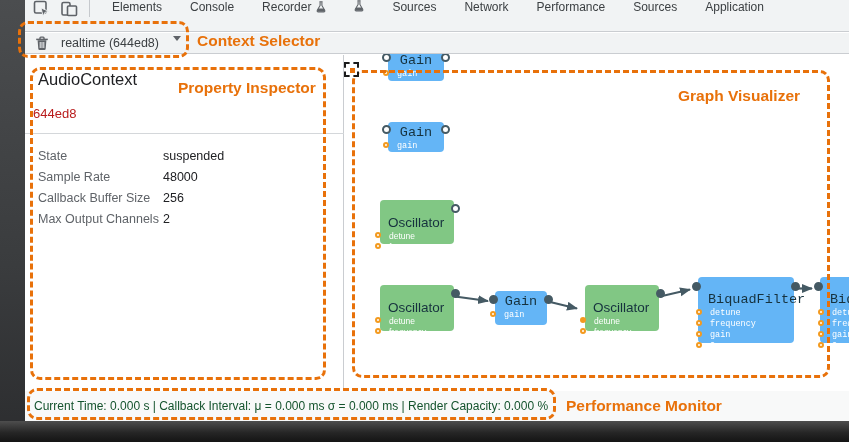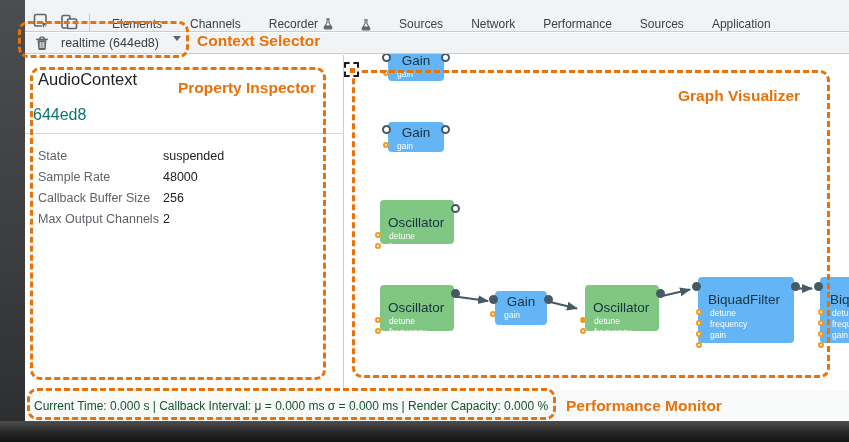--- a/index.html
+++ b/index.html
@@ -7,49 +7,49 @@
   .stage { position:relative; width:849px; height:442px; background:#fff; overflow:hidden; }
 
   
   .left-strip { position:absolute; left:0; top:0; width:25px; height:442px;
     background:linear-gradient(180deg,#4b4d4f 0%,#3a3c3e 60%,#2c2d2f 100%); }
   .bottom-strip { position:absolute; left:0; top:421px; width:849px; height:21px;
     background:linear-gradient(180deg,#4e4e4e 0%,#262626 55%,#141414 100%); }
 
   
   .tab-row { position:absolute; left:25px; top:0; width:824px; height:32px;
-    background:#f1f3f4; border-bottom:1px solid #cacdd1; display:flex; align-items:flex-end;
+    background:#f1f3f4; border-bottom:1px solid #cacdd1; display:flex; align-items:flex-start;
     padding-left:8px; white-space:nowrap; overflow:hidden; }
   .tool-icon { width:18px; height:18px; margin-right:9px; display:inline-flex; align-items:center; justify-content:center; }
   .vsep { width:1px; height:17px; background:#c6c9cd; margin:0 8px 0 2px; flex:0 0 auto; }
   .tab { padding:0 14px; font-size:12px; color:#3c4043; display:inline-flex; align-items:center; gap:5px; flex:0 0 auto; }
   .flask { display:inline-flex; }
 
   
   .wa-toolbar { position:absolute; left:25px; top:33px; width:824px; height:21px;
     background:#f1f3f4; border-bottom:1px solid #cacdd1; display:flex; align-items:center; padding-left:10px; }
   .trash-btn { display:inline-flex; margin-right:12px; }
   .ctx-select { font-size:12.5px; color:#3c4043; display:inline-flex; gap:14px; }
   .caret { width:0; height:0; border-left:4px solid transparent; border-right:4px solid transparent; border-top:5px solid #5f6368; }
 
   
   .left-pane { position:absolute; left:25px; top:55px; width:319px; height:336px;
     background:#fff; border-right:1px solid #cacdd1; }
   .pi-title { position:absolute; left:13px; top:15px; font-size:16.5px; color:#202124; }
-  .pi-sub { position:absolute; left:8px; top:51px; font-size:16px; color:#0f766e; }
+  .pi-sub { position:absolute; left:8px; top:51px; font-size:13px; color:#b91c1c; }
   .pi-div { position:absolute; left:0; top:78px; width:319px; height:1px; background:#d4d7da; }
   .pi-rows { position:absolute; left:13px; top:90px; width:300px; }
   .pi-row { display:flex; height:21px; align-items:center; font-size:12.5px; }
   .pi-row .lbl { width:125px; color:#5f6368; }
   .pi-row .val { color:#202124; }
 
   
   .graph-pane { position:absolute; left:345px; top:54px; width:504px; height:337px; background:#fff; overflow:hidden; }
   .node { position:absolute; border-radius:4px; color:#16323e; }
-  .node.blue { background:#64b5f6; }
+  .node.blue { background:#64b5f6;font-family:Liberation Mono, monospace; }
   .node.green { background:#81c784; }
   .ntitle { position:relative; font-size:13.5px; padding:15px 8px 1px; white-space:nowrap; }
   .ntitle.center { text-align:center; padding:3px 4px 1px; }
   .nparam { position:relative; font-size:8.5px; line-height:11px; height:11px; color:#fff; padding-left:9px; white-space:nowrap; }
   .gport { position:absolute; width:9px; height:9px; border-radius:50%; background:#fff; border:2px solid #455a64; }
   .gport.filled { background:#455a64; }
   .gport.in { left:-6px; }
   .gport.out { right:-6px; }
   .pport { position:absolute; left:-5px; top:0.5px; width:6px; height:6px; border-radius:50%; background:#fff; border:2px solid #f39a1f; }
   .pport.filled { background:#f39a1f; }
@@ -85,21 +85,21 @@
       <svg width="18" height="18" viewBox="0 0 18 18">
           <rect x="2" y="2.5" width="8" height="12.5" rx="1.5" fill="none" stroke="#5f6368" stroke-width="1.6"></rect>
           <rect x="7.5" y="6" width="9" height="9.5" rx="1" fill="#f1f3f4" stroke="#5f6368" stroke-width="1.6"></rect>
         </svg>
     </span>
     <span class="vsep"></span>
     <span class="tab">
         <span>Elements</span>
       </span>
     <span class="tab">
-        <span>Channels</span>
+        <span>Console</span>
       </span>
     <span class="tab">
         <span>Recorder</span>
       <span class="flask">
           <svg width="10" height="12" viewBox="0 0 10 12">
             <path d="M3.4 0.8 h3.2 M4.1 0.8 v3.6 L1.3 9.3 a1.1 1.1 0 0 0 1 1.7 h5.4 a1.1 1.1 0 0 0 1 -1.7 L5.9 4.4 V0.8" stroke="#5f6368" stroke-width="1.1" fill="none"></path>
             <path d="M2.2 7.6 h5.6 l1 1.9 a0.8 0.8 0 0 1 -0.7 1.2 H1.9 a0.8 0.8 0 0 1 -0.7 -1.2 z" fill="#5f6368"></path>
           </svg>
         </span>
     </span>

